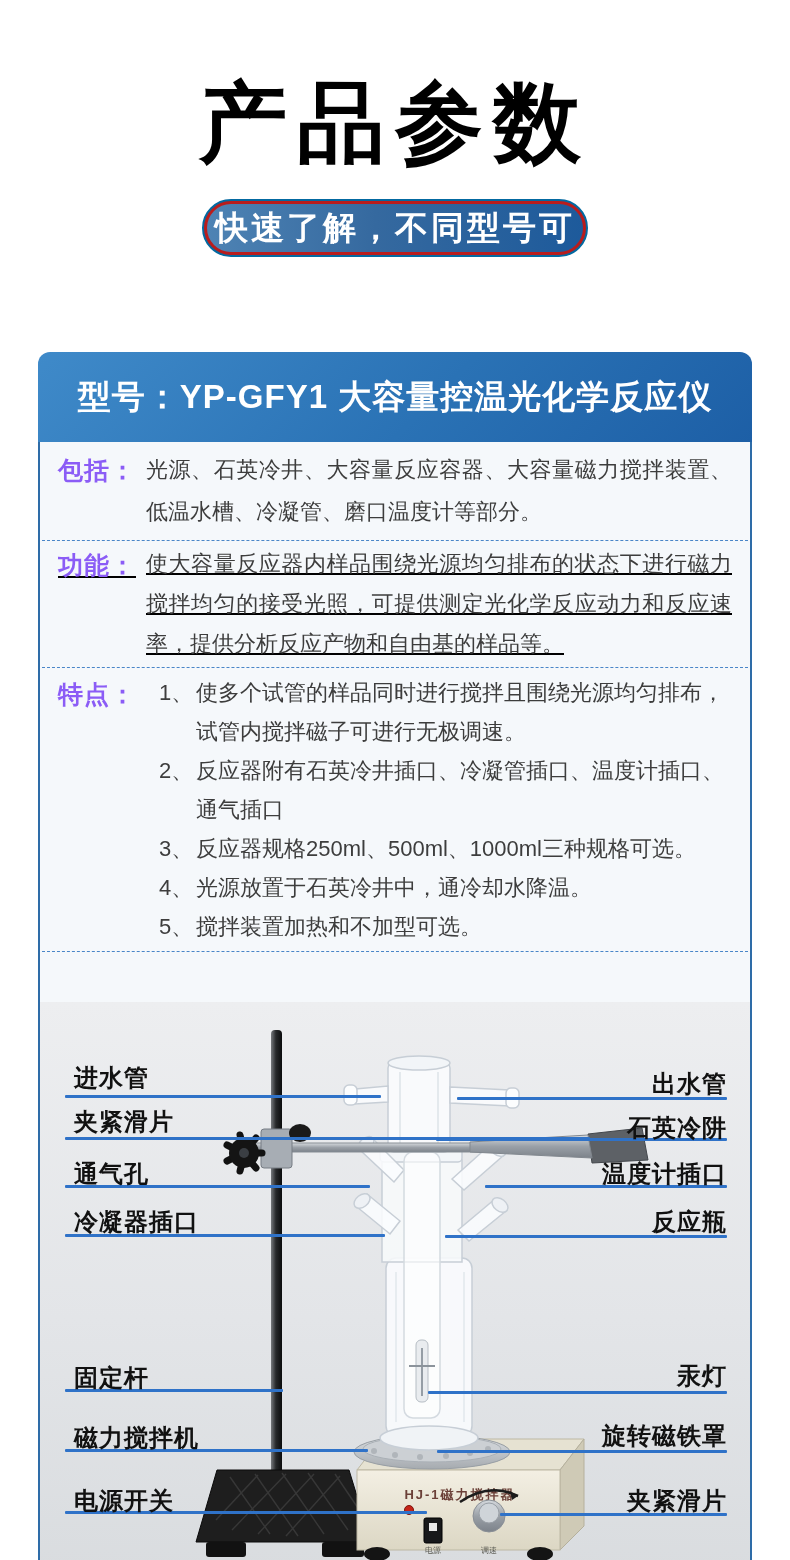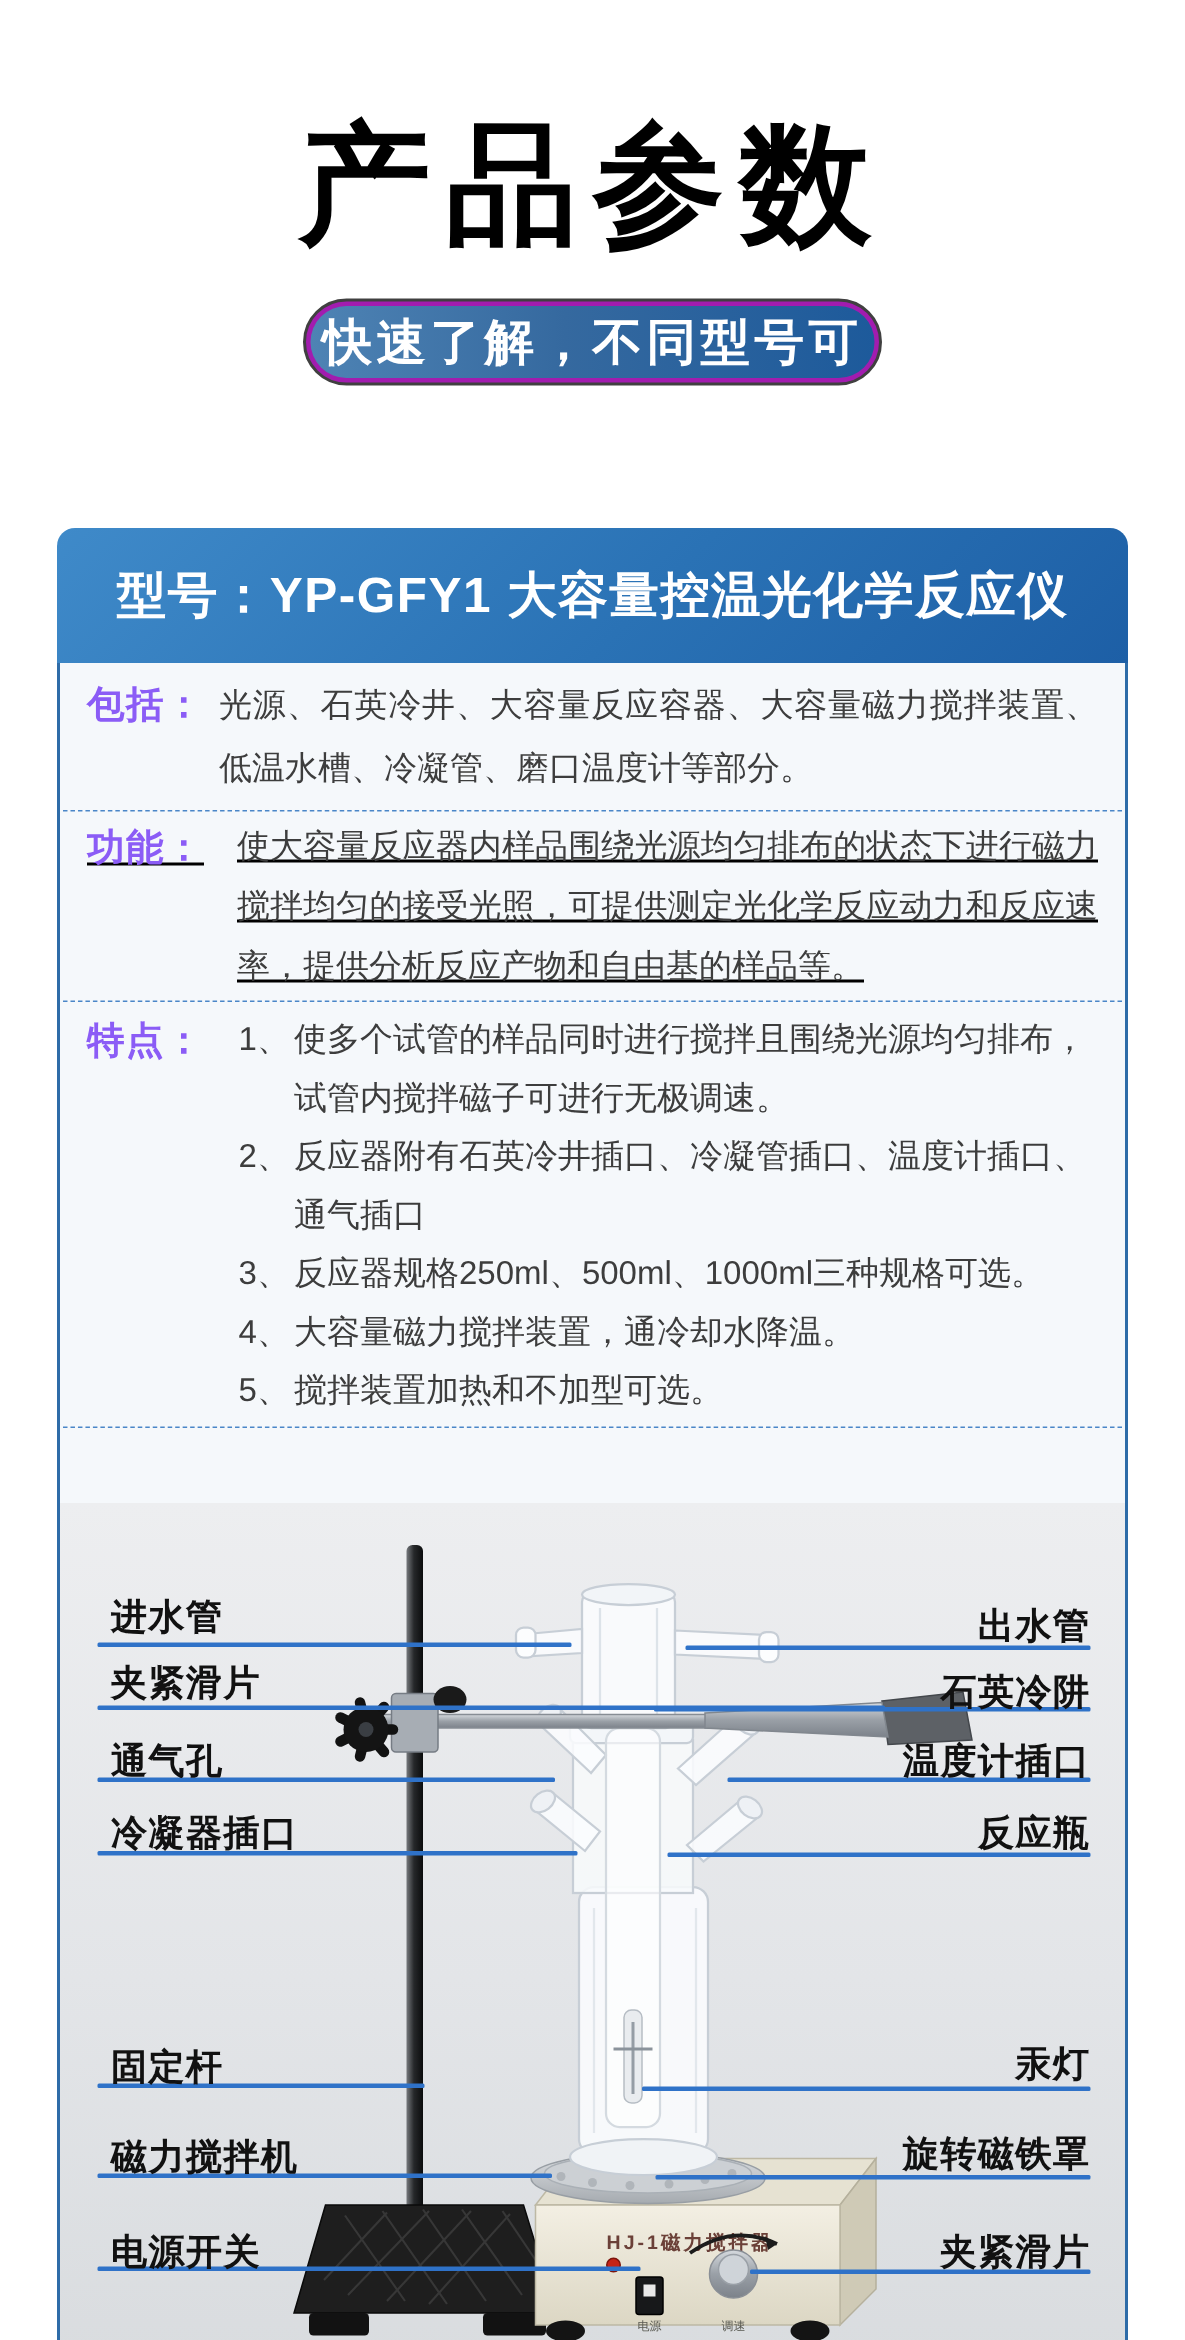--- a/index.html
+++ b/index.html
@@ -10,22 +10,22 @@
     -webkit-font-smoothing:antialiased;
   }
   
   .page-title{
     margin:0;padding-top:72px;text-align:center;
     font-family:"DejaVu Serif","Liberation Serif",serif;
     font-weight:900;font-size:88px;line-height:1.15;color:#000;
     letter-spacing:10px;
   }
   .subtitle-pill-wrap{
-    width:386px;margin:26px auto 0;border:2px solid #404040;border-radius:999px;
-    background:#a21caf;padding:3px;box-sizing:border-box;
+    width:386px;margin:26px auto 0;border:2px solid #0369a1;border-radius:999px;
+    background:#b91c1c;padding:3px;box-sizing:border-box;
   }
   .subtitle-pill{
     border-radius:999px;height:48px;line-height:48px;text-align:center;
     background:linear-gradient(90deg,#4e83b4 0%,#35699f 45%,#1d5a9b 100%);
     color:#ffffff;font-family:"DejaVu Serif","Liberation Serif",serif;
     font-weight:700;font-size:33px;letter-spacing:3px;
   }
   
   .card{
     position:absolute;left:38px;top:352px;width:714px;box-sizing:border-box;
@@ -42,21 +42,21 @@
     background:#f5f8fb;overflow:hidden;
   }
   .section{display:flex;padding:7px 18px 7px 14px;}
   .section.fn{padding-top:3px;padding-bottom:3px;text-decoration:underline;}
   .section.ft{padding-top:5px;padding-bottom:5px;gap:13px;}
   .sec-label{
     flex:none;width:88px;font-size:25px;font-weight:700;color:#8b5cf6;
     line-height:42px;padding-left:4px;letter-spacing:1px;
   }
   .sec-content{flex:1;font-size:22px;color:#3d3d3d;line-height:42px;text-align:justify;}
-  .section.fn .sec-content{line-height:40px;margin-left:12px;}
+  .section.fn .sec-content{line-height:40px;}
   .divider{border-top:1px dashed #4a86c8;margin:0 2px;}
   .feat-list{flex:1;}
   .feat-item{display:flex;font-size:22px;color:#3d3d3d;line-height:39px;}
   .feat-num{flex:none;width:37px;}
   .feat-text{flex:1;}
   
   .photo-area{
     position:relative;margin-top:50px;width:710px;height:575px;
     background:linear-gradient(180deg,#edeef0 0%,#e3e5e8 55%,#d9dcdf 100%);
   }
@@ -106,21 +106,21 @@
         <div class="feat-item">
           <span class="feat-num">2、</span>
           <span class="feat-text">反应器附有石英冷井插口、冷凝管插口、温度计插口、通气插口</span>
         </div>
         <div class="feat-item">
           <span class="feat-num">3、</span>
           <span class="feat-text">反应器规格250ml、500ml、1000ml三种规格可选。</span>
         </div>
         <div class="feat-item">
           <span class="feat-num">4、</span>
-          <span class="feat-text">大容量磁力搅拌装置，通冷却水降温。</span>
+          <span class="feat-text">光源放置于石英冷井中，通冷却水降温。</span>
         </div>
         <div class="feat-item">
           <span class="feat-num">5、</span>
           <span class="feat-text">搅拌装置加热和不加型可选。</span>
         </div>
       </div>
     </div>
     <div class="divider"></div>
 
     <div class="photo-area">

